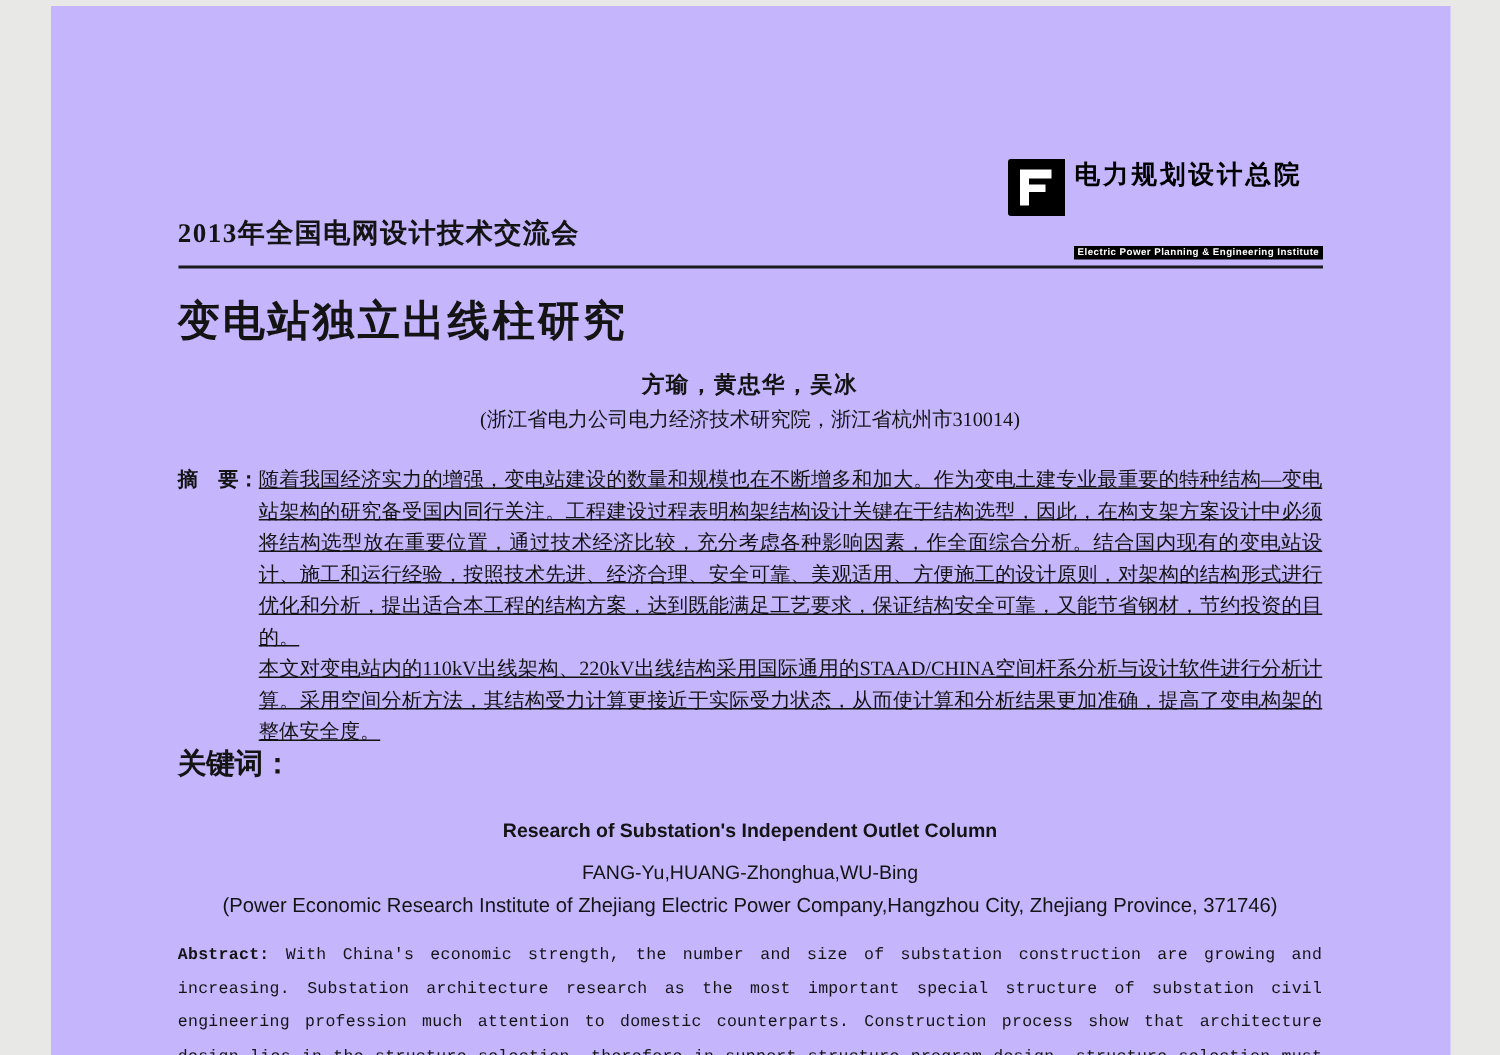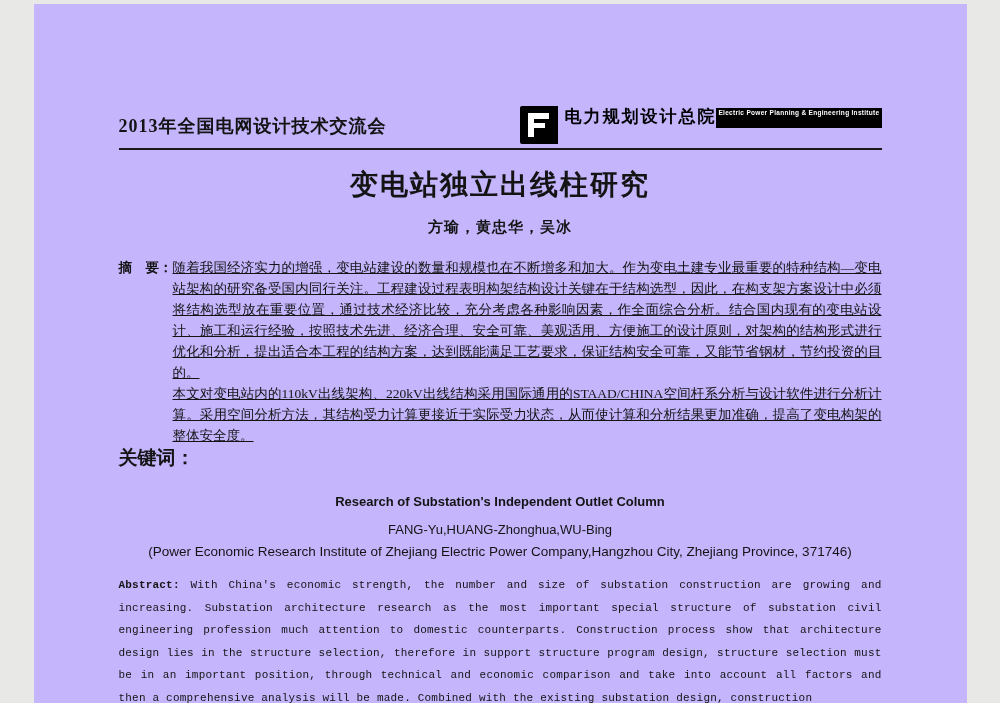--- a/index.html
+++ b/index.html
@@ -39,22 +39,23 @@
     align-items: flex-start;
     gap: 6px;
   }
   .logo-icon {
     width: 38px;
     height: 38px;
     flex: 0 0 auto;
   }
   .logo-text {
     display: flex;
-    flex-direction: row;
+    flex-direction: column;
     justify-content: flex-start;
+    gap: 34px;
   }
   .logo-cn {
     font-family: "Liberation Sans", sans-serif;
     font-weight: bold;
     font-size: 17px;
     letter-spacing: 2px;
     line-height: 1.3;
     color: #000;
   }
   .logo-en-bar {
@@ -70,21 +71,20 @@
   }
   .header-rule {
     border: none;
     border-top: 2px solid #1a1a1a;
     margin: 4px 0 0 0;
   }
 
   
   .title-cn {
     margin-top: 16px;
-    text-align: center;
     font-family: "Liberation Sans", sans-serif;
     font-weight: bold;
     font-size: 28px;
     letter-spacing: 2px;
   }
   .authors-cn {
     margin-top: 14px;
     text-align: center;
     font-weight: bold;
     font-size: 15px;
@@ -180,20 +180,21 @@
         <div class="logo-text">
           <div class="logo-cn">电力规划设计总院</div>
           <div class="logo-en-bar">Electric Power Planning &amp; Engineering Institute</div>
         </div>
       </div>
     </div>
     <hr class="header-rule">
 
     <div class="title-cn">变电站独立出线柱研究</div>
     <div class="authors-cn">方瑜，黄忠华，吴冰</div>
+    <div class="affiliation-cn">(浙江省电力公司电力经济技术研究院，浙江省杭州市310014)</div>
 
     <div class="abstract-cn">
       <div class="abstract-cn-label">摘　要：</div>
       <div class="abstract-cn-body">
         <p>随着我国经济实力的增强，变电站建设的数量和规模也在不断增多和加大。作为变电土建专业最重要的特种结构—变电站架构的研究备受国内同行关注。工程建设过程表明构架结构设计关键在于结构选型，因此，在构支架方案设计中必须将结构选型放在重要位置，通过技术经济比较，充分考虑各种影响因素，作全面综合分析。结合国内现有的变电站设计、施工和运行经验，按照技术先进、经济合理、安全可靠、美观适用、方便施工的设计原则，对架构的结构形式进行优化和分析，提出适合本工程的结构方案，达到既能满足工艺要求，保证结构安全可靠，又能节省钢材，节约投资的目的。</p>
         <p>本文对变电站内的110kV出线架构、220kV出线结构采用国际通用的STAAD/CHINA空间杆系分析与设计软件进行分析计算。采用空间分析方法，其结构受力计算更接近于实际受力状态，从而使计算和分析结果更加准确，提高了变电构架的整体安全度。</p>
       </div>
     </div>
 
     <div class="keywords-row">

